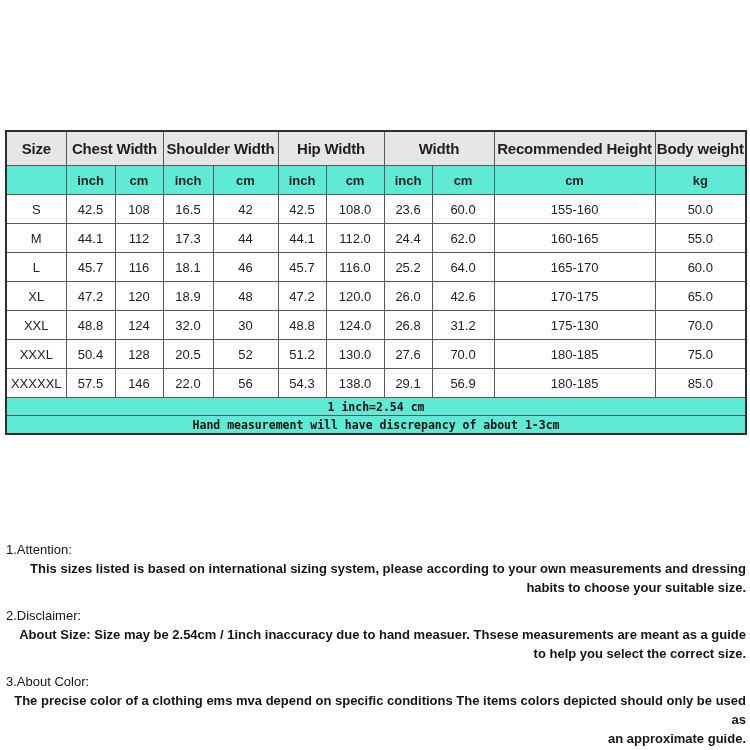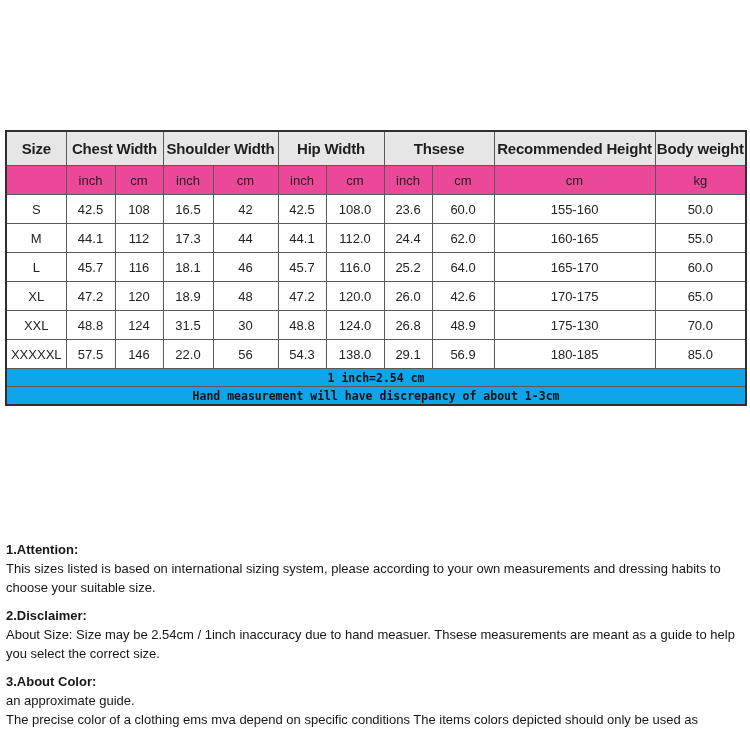--- a/index.html
+++ b/index.html
@@ -39,49 +39,49 @@
   tr.group-row th {
     height: 33px;
     font-size: 15px;
     font-weight: bold;
     background: #e6e6e6;
     letter-spacing: -0.2px;
   }
   tr.unit-row th {
     height: 28px;
     font-size: 13px;
-    font-weight: normal;
-    background: #ec4899;
+    font-weight: bold;
+    background: #5eead4;
   }
   tbody tr.data-row td {
     height: 28px;
     font-size: 13px;
     background: #ffffff;
     color: #232323;
   }
   tfoot tr.footnote-row td {
     height: 17px;
     font-family: "DejaVu Sans Mono", monospace;
     font-weight: bold;
     font-size: 11.5px;
-    background: #0ea5e9;
+    background: #5eead4;
     color: #111111;
   }
   .notes {
     position: absolute;
     top: 540px;
     left: 6px;
     width: 740px;
     font-size: 13px;
     line-height: 19px;
     color: #161616;
   }
   .note-section { margin-bottom: 9px; }
-  .note-heading { font-weight: bold; }
-  .note-line { font-weight: normal; }
+  .note-heading { font-weight: normal; }
+  .note-line { font-weight: bold; text-align: right; }
 </style>
 </head>
 <body>
 
 <div class="page">
 
   <table class="size-table">
     <colgroup>
       <col style="width:60px">
         <col style="width:49px">
@@ -94,21 +94,21 @@
         <col style="width:62px">
       <col style="width:161px">
         <col style="width:91px">
     </colgroup>
     <thead>
         <tr class="group-row">
           <th colspan="1">Size</th>
           <th colspan="2">Chest Width</th>
           <th colspan="2">Shoulder Width</th>
           <th colspan="2">Hip Width</th>
-          <th colspan="2">Thsese</th>
+          <th colspan="2">Width</th>
           <th colspan="1">Recommended Height</th>
           <th colspan="1">Body weight</th>
         </tr>
         <tr class="unit-row">
           <th></th>
           <th>inch</th>
           <th>cm</th>
           <th>inch</th>
           <th>cm</th>
           <th>inch</th>
@@ -169,28 +169,41 @@
           <td>120.0</td>
           <td>26.0</td>
           <td>42.6</td>
           <td>170-175</td>
           <td>65.0</td>
         </tr>
         <tr class="data-row">
           <td>XXL</td>
           <td>48.8</td>
           <td>124</td>
-          <td>31.5</td>
+          <td>32.0</td>
           <td>30</td>
           <td>48.8</td>
           <td>124.0</td>
           <td>26.8</td>
-          <td>48.9</td>
+          <td>31.2</td>
           <td>175-130</td>
           <td>70.0</td>
+        </tr>
+        <tr class="data-row">
+          <td>XXXL</td>
+          <td>50.4</td>
+          <td>128</td>
+          <td>20.5</td>
+          <td>52</td>
+          <td>51.2</td>
+          <td>130.0</td>
+          <td>27.6</td>
+          <td>70.0</td>
+          <td>180-185</td>
+          <td>75.0</td>
         </tr>
         <tr class="data-row">
           <td>XXXXXL</td>
           <td>57.5</td>
           <td>146</td>
           <td>22.0</td>
           <td>56</td>
           <td>54.3</td>
           <td>138.0</td>
           <td>29.1</td>
@@ -213,18 +226,18 @@
       <div class="note-section">
         <div class="note-heading">1.Attention:</div>
         <div class="note-line">This sizes listed is based on international sizing system, please according to your own measurements and dressing habits to choose your suitable size.</div>
       </div>
       <div class="note-section">
         <div class="note-heading">2.Disclaimer:</div>
         <div class="note-line">About Size: Size may be 2.54cm / 1inch inaccuracy due to hand measuer. Thsese measurements are meant as a guide to help you select the correct size.</div>
       </div>
       <div class="note-section">
         <div class="note-heading">3.About Color:</div>
+        <div class="note-line">The precise color of a clothing ems mva depend on specific conditions The items colors depicted should only be used as</div>
         <div class="note-line">an approximate guide.</div>
-        <div class="note-line">The precise color of a clothing ems mva depend on specific conditions The items colors depicted should only be used as</div>
       </div>
     </div>
 
 </div>
 
 </body></html>

